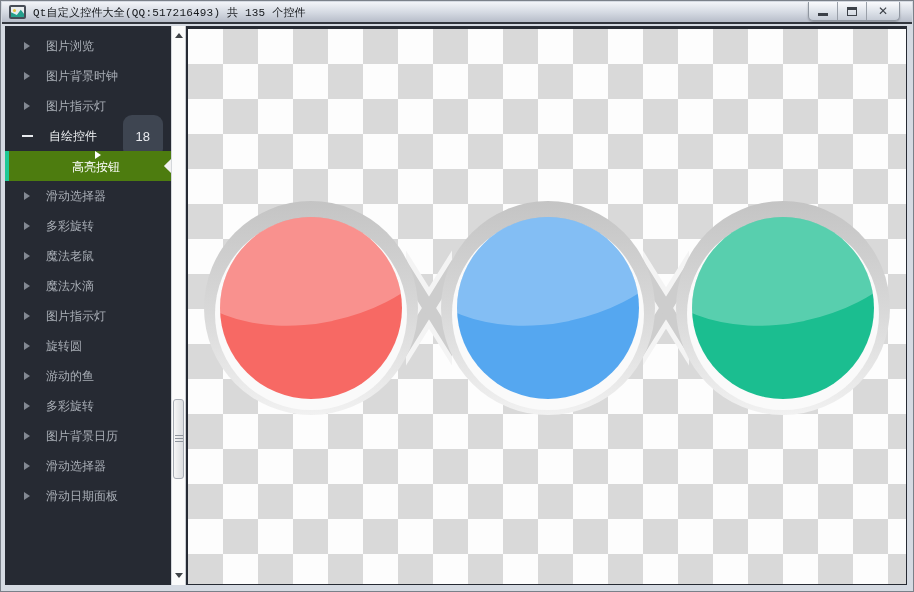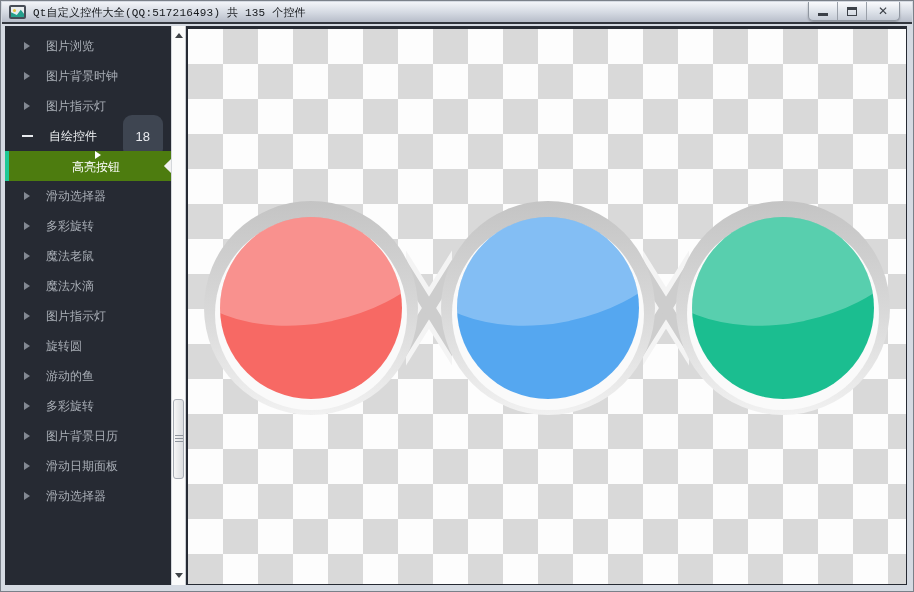--- a/index.html
+++ b/index.html
@@ -175,25 +175,25 @@
       <div class="row">
         <span class="tri"></span>
         <span class="lbl">多彩旋转</span>
       </div>
       <div class="row">
         <span class="tri"></span>
         <span class="lbl">图片背景日历</span>
       </div>
       <div class="row">
         <span class="tri"></span>
+        <span class="lbl">滑动选择器</span>
+      </div>
+      <div class="row">
+        <span class="tri"></span>
         <span class="lbl">滑动日期面板</span>
-      </div>
-      <div class="row">
-        <span class="tri"></span>
-        <span class="lbl">滑动选择器</span>
       </div>
     </div>
 
     <div class="vscroll">
       <span class="sb-arrow up"></span>
       <span class="sb-thumb">
           <i></i>
         </span>
       <span class="sb-arrow down"></span>
     </div>

